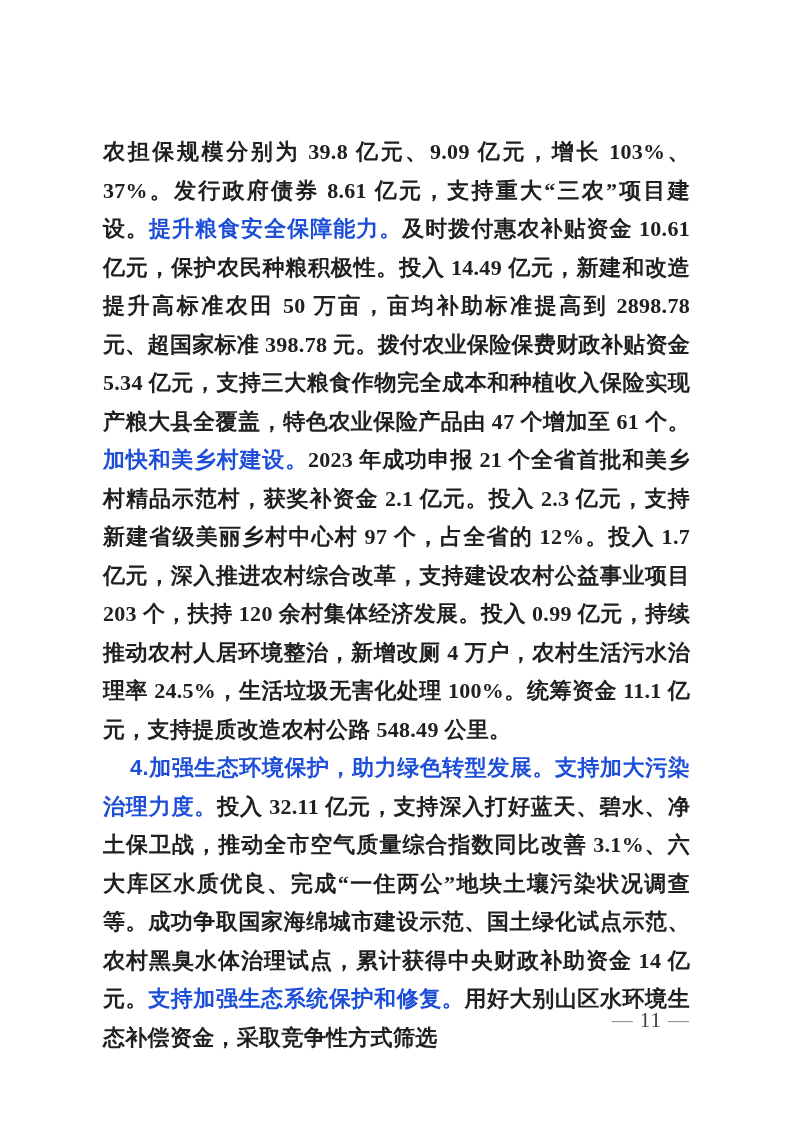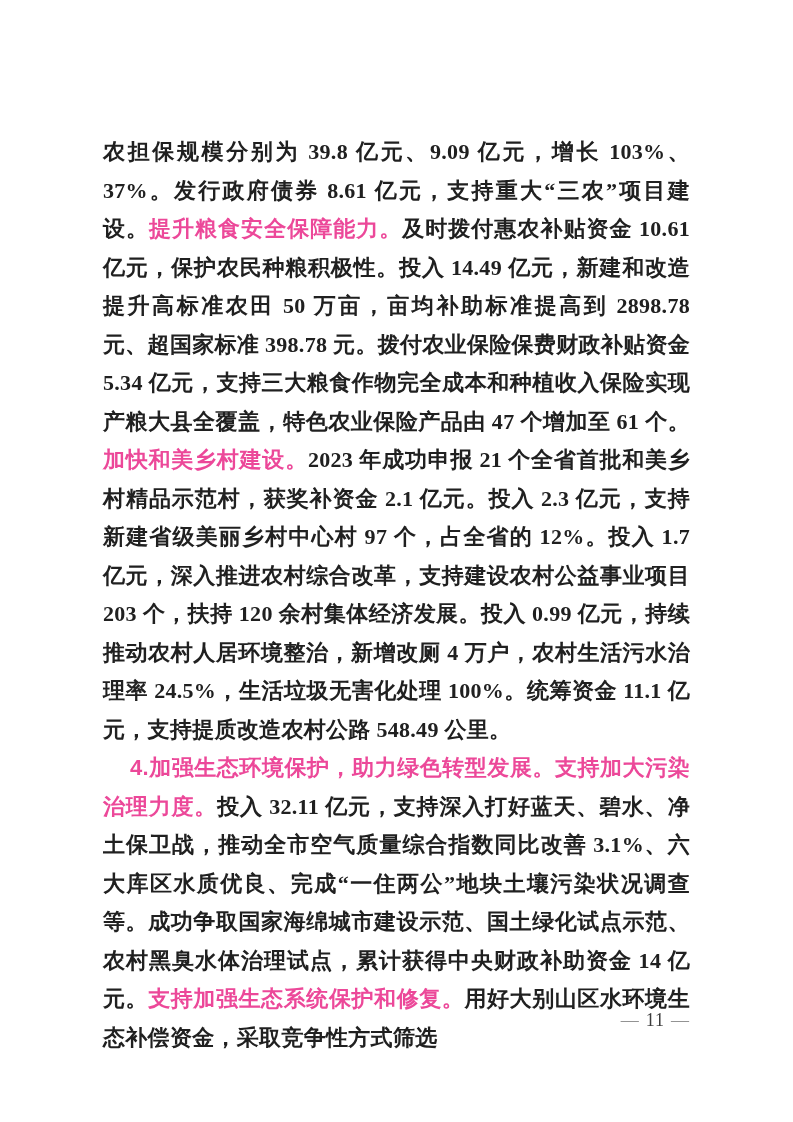--- a/index.html
+++ b/index.html
@@ -26,27 +26,27 @@
     color: #202020;
     text-align: justify;
     text-justify: inter-ideograph;
   }
   .para { margin: 0; }
   .para.indented { text-indent: 27px; }
   .run { font-weight: bold; }
   .run.bold {
     font-weight: 700;
     font-family: "Liberation Sans", "DejaVu Sans", sans-serif;
-    color: #ec4899;
+    color: #1d4ed8;
   }
   .footer {
     position: absolute;
     top: 1006px;
     right: 103px;
-    font-size: 18px;
+    font-size: 21px;
     line-height: 28px;
     color: #3c3c3c;
     letter-spacing: 1px;
     white-space: nowrap;
   }
   .footer .dash { color: #8f8f8f; }
   .footer .page-num { color: #3c3c3c; padding: 0 6px; }
 </style>
 </head>
 <body>

